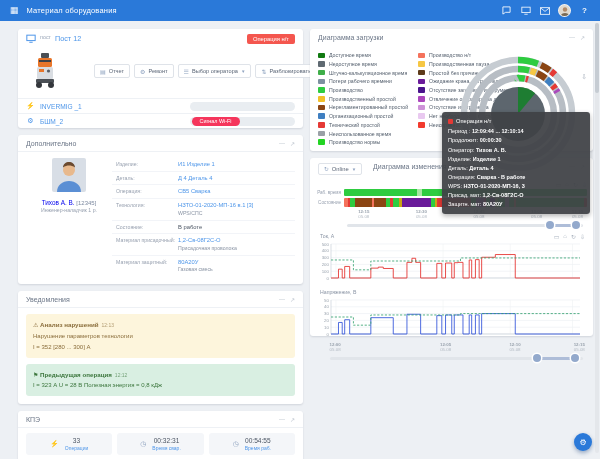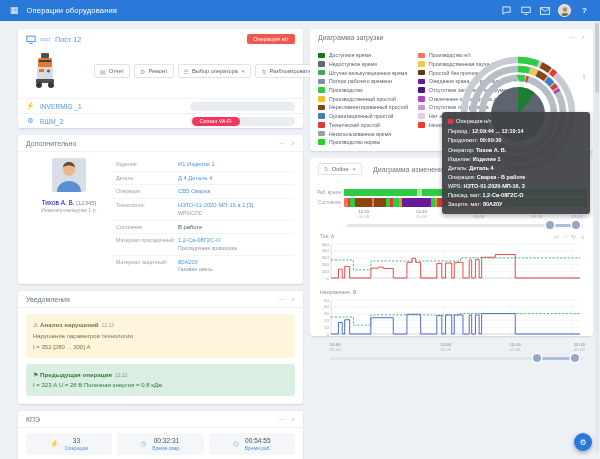--- a/index.html
+++ b/index.html
@@ -9,21 +9,21 @@
 .grid-ic{font-size:9px;line-height:1;opacity:.95}
 .topbar .title{font-size:7.5px;letter-spacing:.2px}
 .top-icons{margin-left:auto;display:flex;align-items:center;gap:8px}
 .tico{width:11px;height:11px;display:inline-flex;align-items:center;justify-content:center;color:#fff;opacity:.95}
 .avatar{width:13px;height:13px;border-radius:50%;background:#e8e2d8;overflow:hidden;border:1px solid rgba(255,255,255,.7)}
 .help{font-size:8px;font-weight:bold}
 .layout{display:flex;gap:7px;padding:8px 7px 0 18px;align-items:flex-start}
 .col-left{width:285px}
 .col-right{width:283px;position:relative}
 .card{background:#fff;border-radius:3px;box-shadow:0 1px 2px rgba(40,50,70,.14);margin-bottom:7px;position:relative}
-.card-h{display:flex;align-items:center;padding:5px 8px 4px;font-size:7px;color:#6b7687;gap:4px}
+.card-h{display:flex;align-items:flex-start;padding:5px 8px 4px;font-size:7px;color:#6b7687;gap:4px}
 .card-h.bb{border-bottom:1px solid #eef1f5}
 .h-icons{margin-left:auto;color:#b6bec9;font-size:6px;display:flex;gap:5px}
 .h-icons span{cursor:pointer}
 .badge-red{margin-left:auto;background:#f4564e;color:#fff;font-size:5.8px;padding:2px 6px;border-radius:2px}
 .post-body{display:flex;align-items:center;gap:10px;padding:4px 8px 8px 14px}
 .btn-row{display:flex;gap:4px;margin-left:26px}
 .btn{border:1px solid #dfe3e9;background:#fff;border-radius:2px;font-size:5.6px;color:#5a6576;padding:2.5px 5px;display:inline-flex;gap:3px;align-items:center;white-space:nowrap;cursor:pointer}
 .btn .bicon{color:#8fa3c0;font-size:6px}
 .eq-row{display:flex;align-items:center;gap:5px;padding:3.5px 8px;border-top:1px solid #eef1f5;height:15px}
 .eq-ic{color:#4e96e9;font-size:7px;width:9px;text-align:center}
@@ -83,21 +83,21 @@
 .fab{position:fixed;right:8px;bottom:8px;width:18px;height:18px;border-radius:50%;background:#2a79d9;color:#fff;border:none;font-size:8px;box-shadow:0 2px 4px rgba(20,60,120,.4);cursor:pointer;z-index:20}
 .scrollbar{position:fixed;right:1px;top:23px;width:4px;height:430px;background:#e4e7eb;border-radius:2px}
 .scroll-thumb{width:4px;height:70px;background:#c6ccd3;border-radius:2px}
 svg{display:block}
 </style>
 </head>
 <body>
 
 <header class="topbar">
   <span class="grid-ic">▦</span>
-  <span class="title">Операции оборудования</span>
+  <span class="title">Материал оборудования</span>
   <span class="top-icons">
     <span class="tico">
       <svg width="9" height="9" viewBox="0 0 10 10">
           <path d="M1 1h8v6H4L1 9z" fill="none" stroke="#fff" stroke-width="1"></path>
         </svg>
     </span>
     <span class="tico">
       <svg width="10" height="9" viewBox="0 0 12 10">
           <rect x="1" y="1" width="10" height="6.5" fill="none" stroke="#fff" stroke-width="1"></rect>
           <line x1="4" y1="9.5" x2="8" y2="9.5" stroke="#fff" stroke-width="1"></line>

